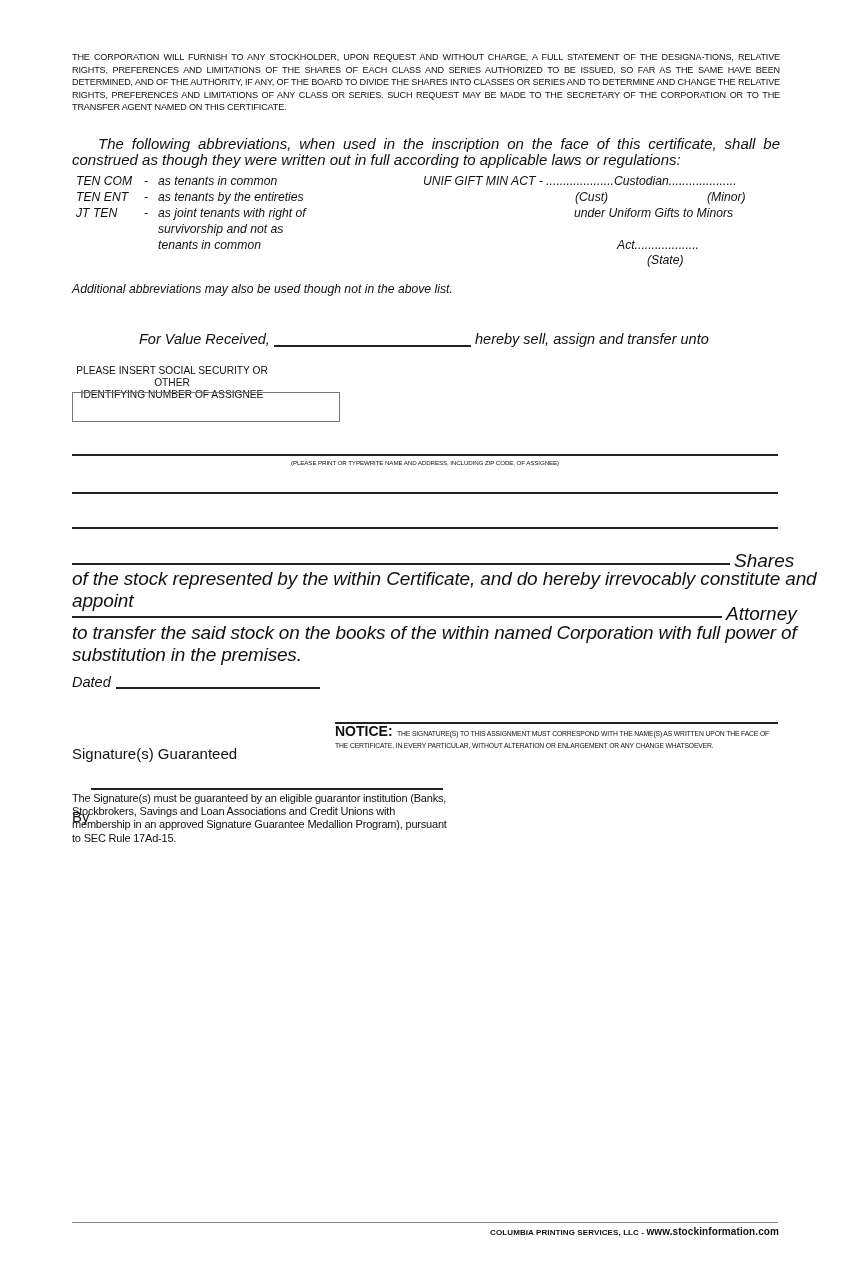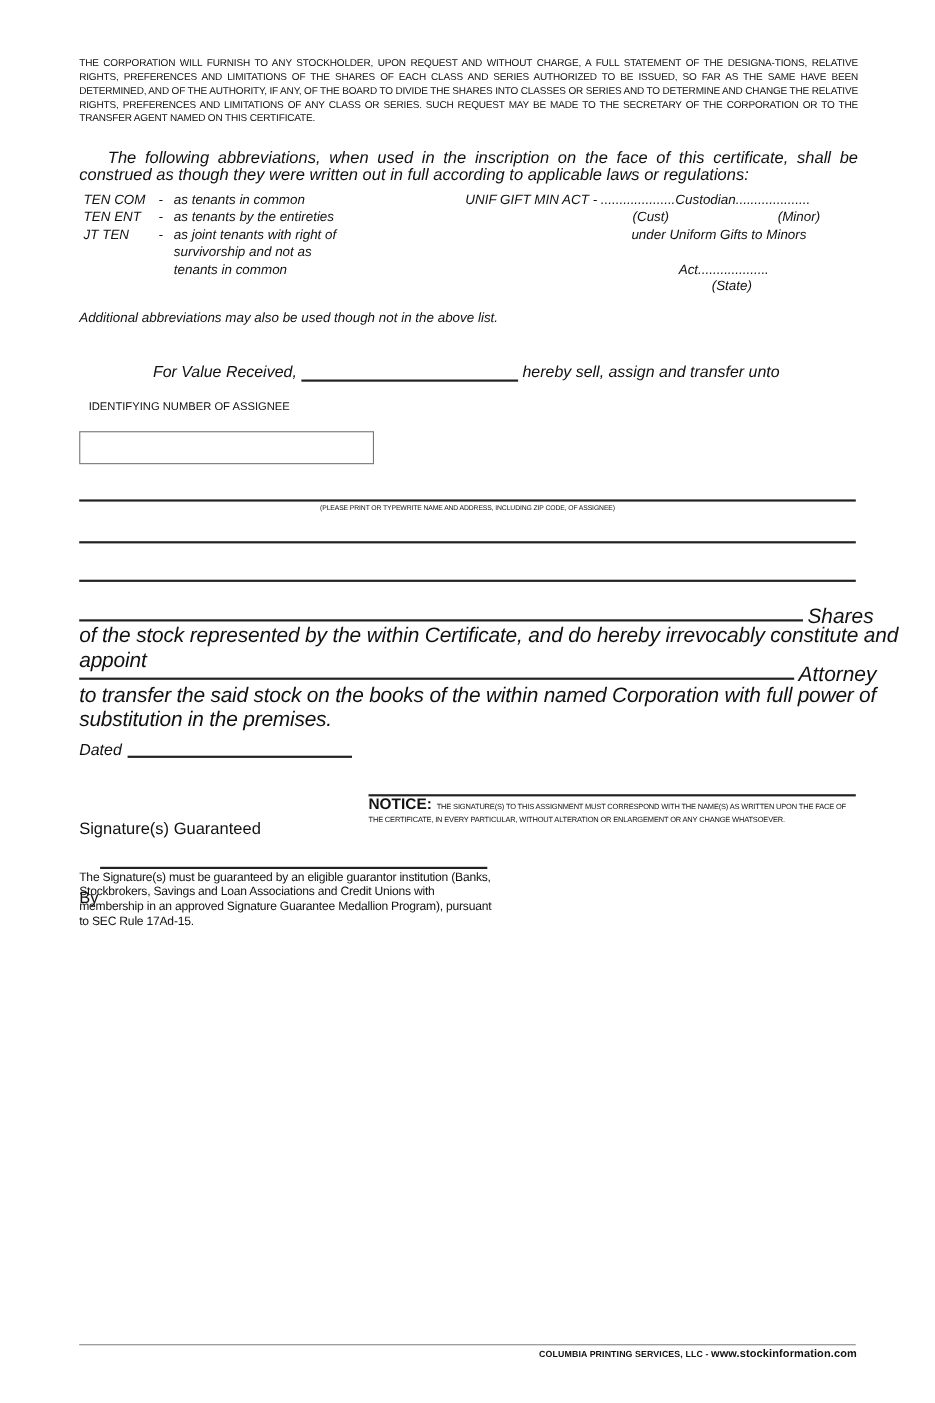--- a/index.html
+++ b/index.html
@@ -64,20 +64,21 @@
 <div class="abs ugma" style="left:617px; top:237px;">Act...................</div>
 <div class="abs ugma" style="left:647px; top:252px;">(State)</div>
 
 <div class="abs center-note" style="top:282px;">Additional abbreviations may also be used though not in the above list.</div>
 
 <div class="abs italic14" style="left:139px; top:331px;">For Value Received,</div>
 <div class="line" style="left:274px; top:345px; width:197px; height:2px;"></div>
 <div class="abs italic14" style="left:475px; top:331px;">hereby sell, assign and transfer unto</div>
 
 <div class="abs ssn-label">
+  <div>PLEASE INSERT SOCIAL SECURITY OR OTHER</div>
   <div>IDENTIFYING NUMBER OF ASSIGNEE</div>
 </div>
 <div class="abs ssn-box"></div>
 
 <div class="line" style="left:72px; top:454px; width:706px; height:2px;"></div>
 <div class="abs tiny" style="left:72px; top:459px; width:706px; text-align:center;">(PLEASE PRINT OR TYPEWRITE NAME AND ADDRESS, INCLUDING ZIP CODE, OF ASSIGNEE)</div>
 <div class="line" style="left:72px; top:492px; width:706px; height:2px;"></div>
 <div class="line" style="left:72px; top:527px; width:706px; height:2px;"></div>
 
 <div class="line" style="left:72px; top:563px; width:658px; height:1.5px;"></div>

